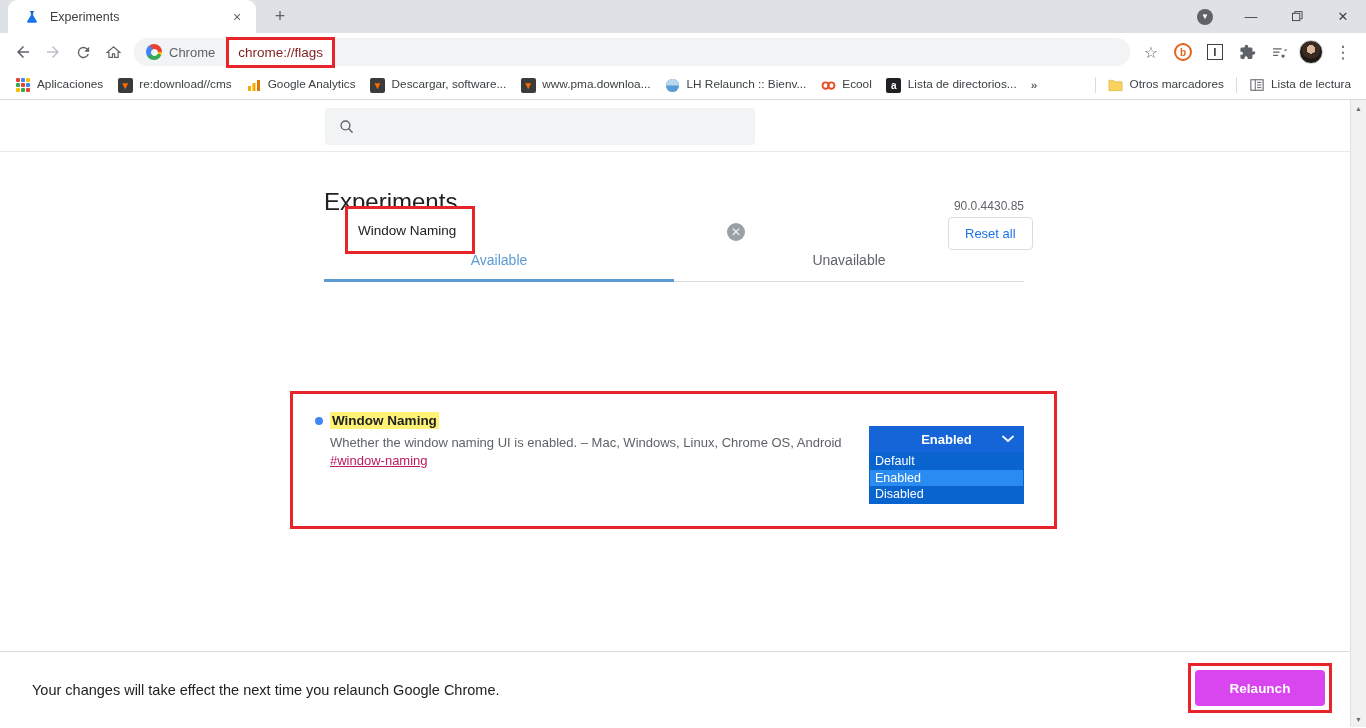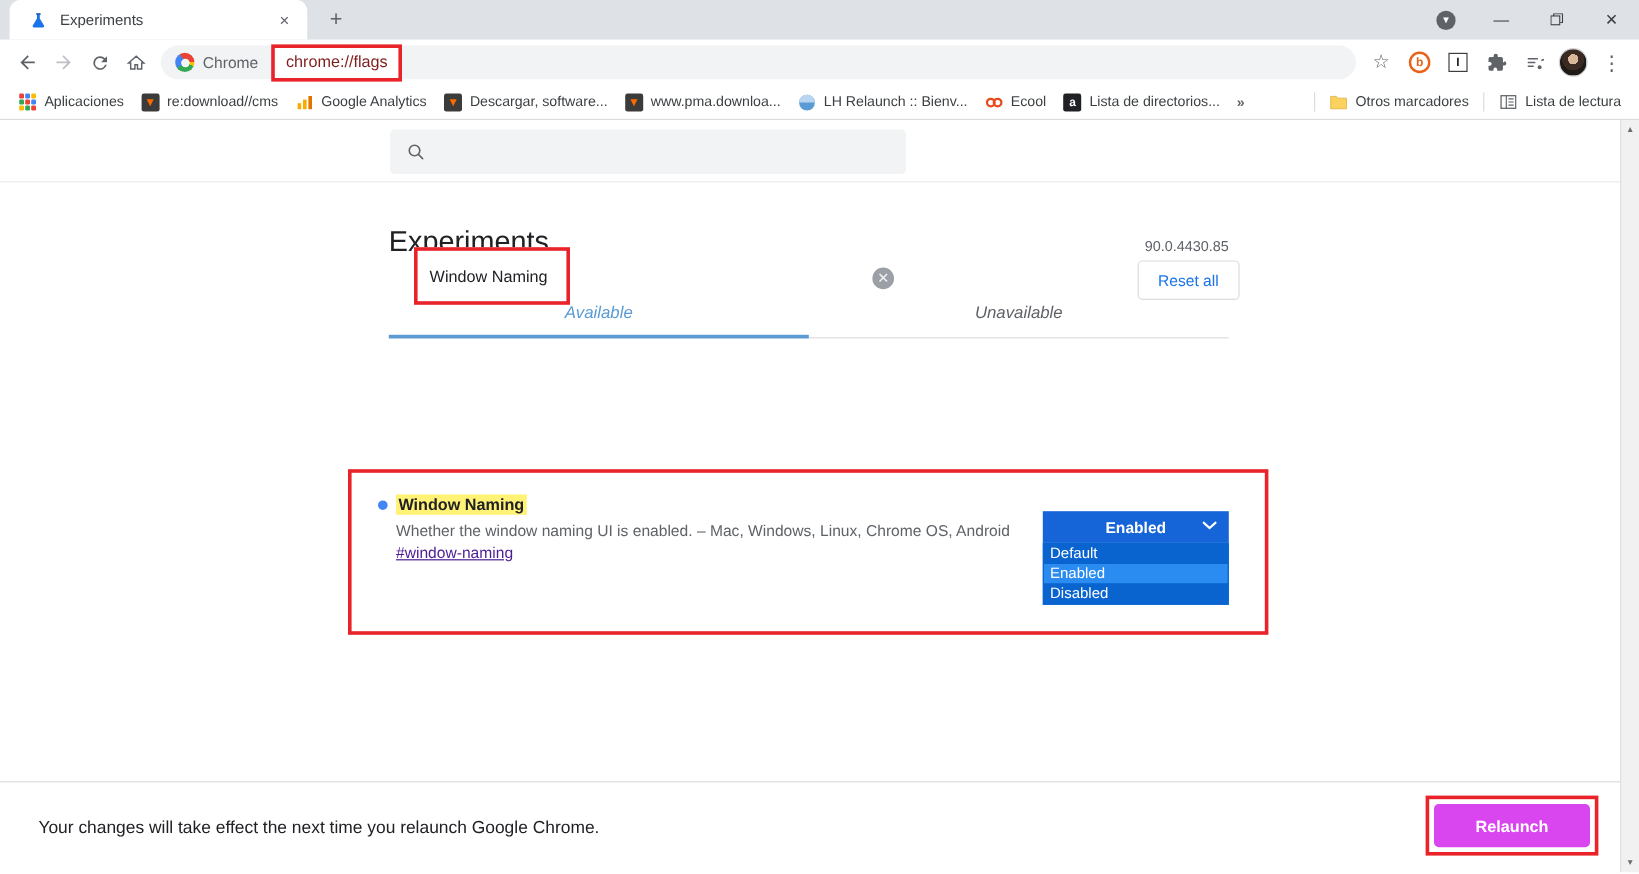--- a/index.html
+++ b/index.html
@@ -246,21 +246,20 @@
   .tabs-row {
     width: 700px; margin-left: 324px;
     display: flex; margin-top: 26px;
     border-bottom: 1px solid #dadce0;
   }
   .ftab {
     flex: 1; text-align: center;
     padding: 10px 0 13px 0;
     font-size: 14px; color: #5f6368;
     position: relative;
-    font-style: italic;
   }
   .ftab.active { color: #5a9bd4; }
   .ftab.active::after {
     content: ""; position: absolute;
     left: 0; right: 0; bottom: -1px; height: 3px;
     background: #5a9bd4;
   }
 
   .flag-redbox {
     position: absolute;
@@ -279,21 +278,21 @@
   .flag-name {
     font-size: 13.5px; color: #202124; font-weight: bold;
     background: #fff275; padding: 1px 2px;
   }
   .flag-desc {
     font-size: 13px; color: #5f6368;
     margin: 6px 12px 0 15px;
   }
   .flag-anchor {
     display: inline-block;
-    font-size: 13px; color: #4c1d95;
+    font-size: 13px; color: #be185d;
     text-decoration: underline;
     margin: 3px 0 0 15px;
   }
 
   .select-wrap {
     position: absolute;
     right: 30px; top: 32px;
     width: 155px;
   }
   .select-head {

